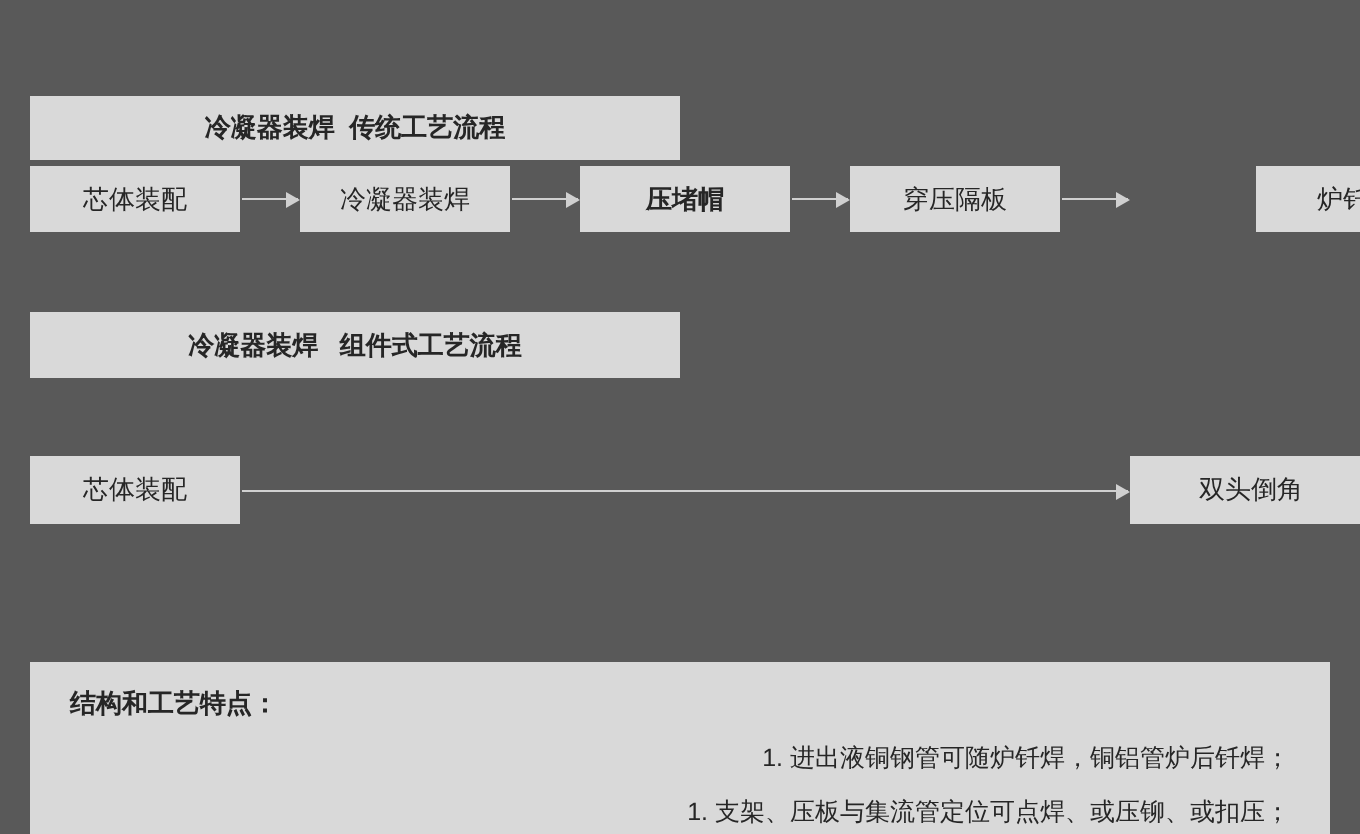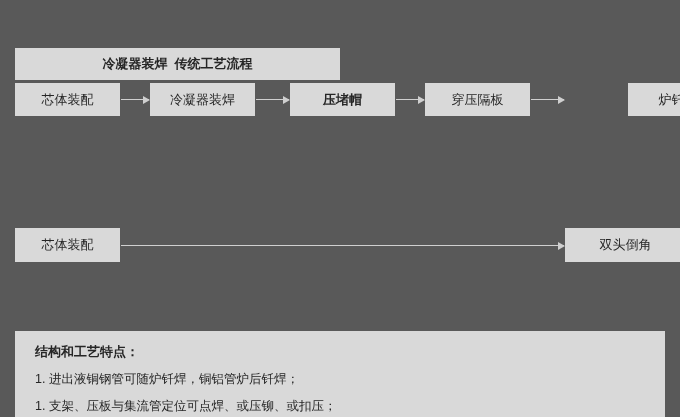--- a/index.html
+++ b/index.html
@@ -57,20 +57,21 @@
     padding: 12px 20px;
   }
   .notes-title {
     font-size: 13px;
     font-weight: bold;
     margin: 0 0 10px 0;
   }
   .notes-line {
     font-size: 12.5px;
     margin: 0 0 10px 0;
+    text-align: right;
   }
 </style>
 </head>
 <body>
 
 <div class="canvas">
 
   <div class="box title-box" style="left:15px; top:12px; width:325px; height:32px;margin-top:36px;">冷凝器装焊  传统工艺流程</div>
 
   <div class="box step-box" style="left:15px; top:83px; width:105px; height:33px;">芯体装配</div>
@@ -84,20 +85,21 @@
   <div class="box step-box" style="left:290px; top:83px; width:105px; height:33px;font-weight:bold;">压堵帽</div>
 
   <div class="arrow" style="left:396px; top:99px; width:28px;"></div>
 
   <div class="box step-box" style="left:425px; top:83px; width:105px; height:33px;">穿压隔板</div>
 
   <div class="arrow" style="left:531px; top:99px; width:33px;"></div>
 
   <div class="box step-box" style="left:588px; top:83px; width:100px; height:33px;margin-left:40px;">炉钎焊</div>
 
+  <div class="box title-box" style="left:15px; top:156px; width:325px; height:33px;">冷凝器装焊   组件式工艺流程</div>
 
   <div class="box step-box" style="left:15px; top:228px; width:105px; height:34px;">芯体装配</div>
 
   <div class="arrow" style="left:121px; top:245px; width:443px;"></div>
 
   <div class="box step-box" style="left:565px; top:228px; width:121px; height:34px;">双头倒角</div>
 
   <div class="notes-box" style="left:15px; top:293px; width:650px; height:93px;margin-top:38px;">
     <p class="notes-title">结构和工艺特点：</p>
     <p class="notes-line">1. 进出液铜钢管可随炉钎焊，铜铝管炉后钎焊；</p>

